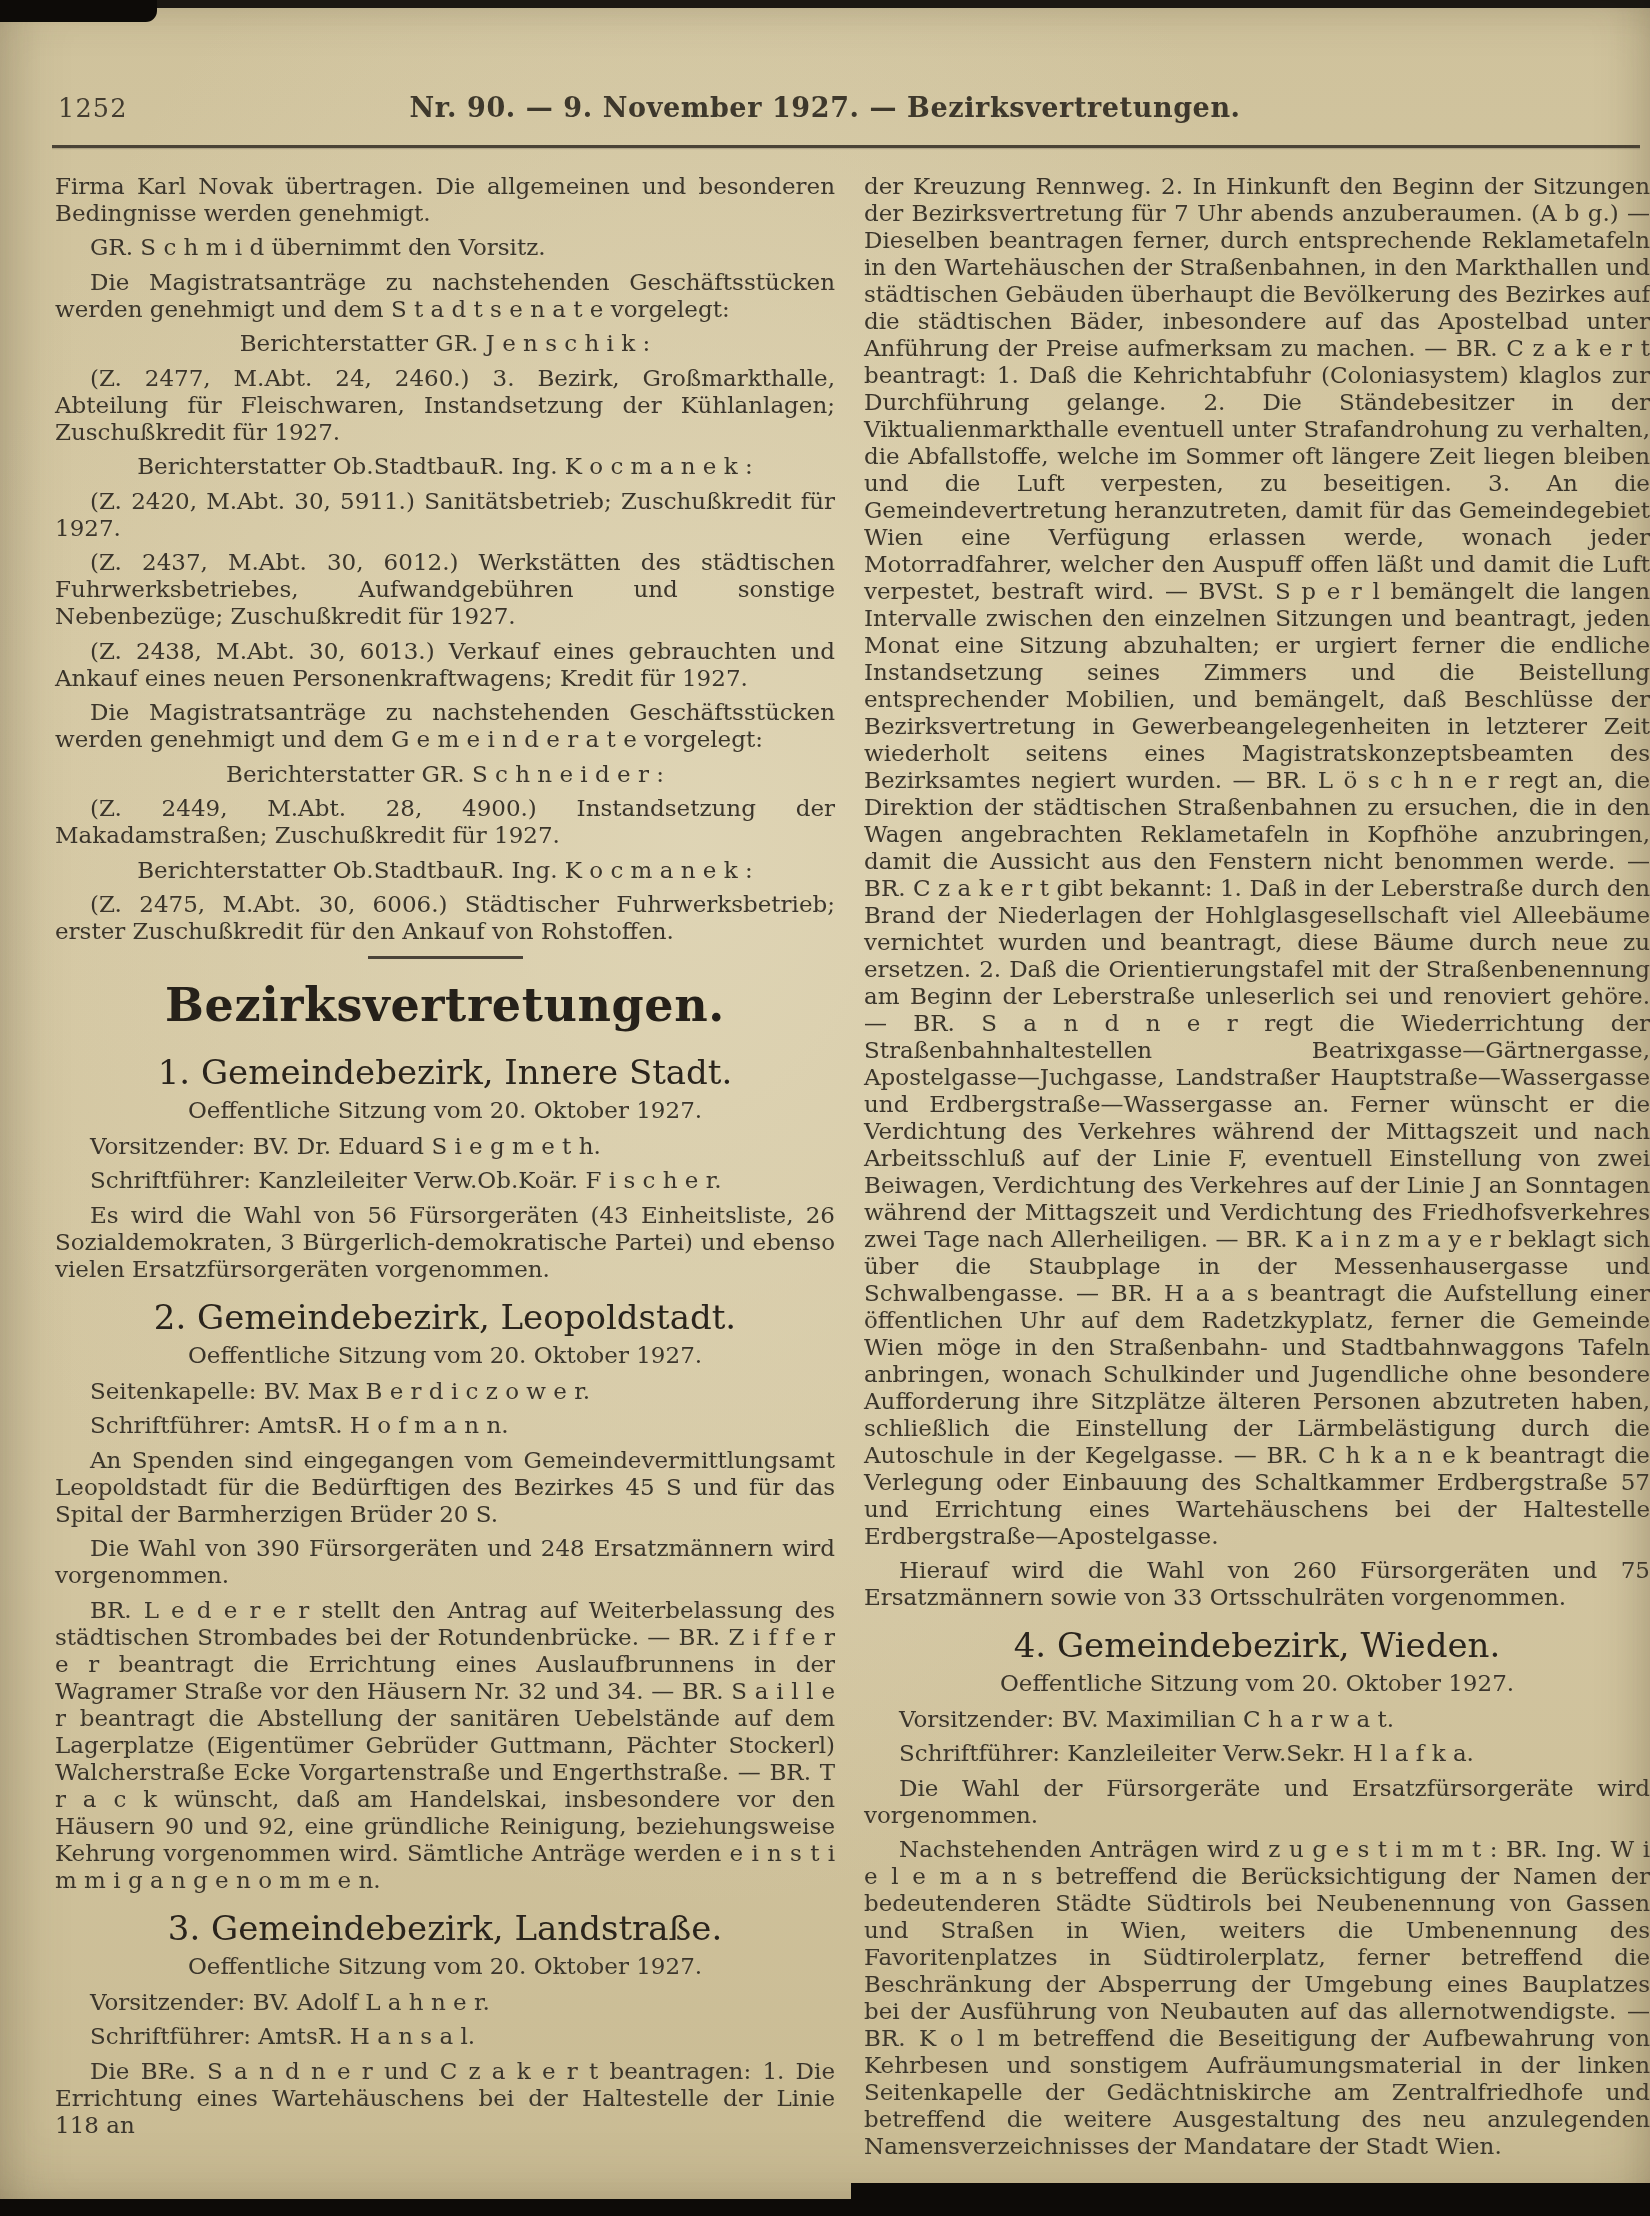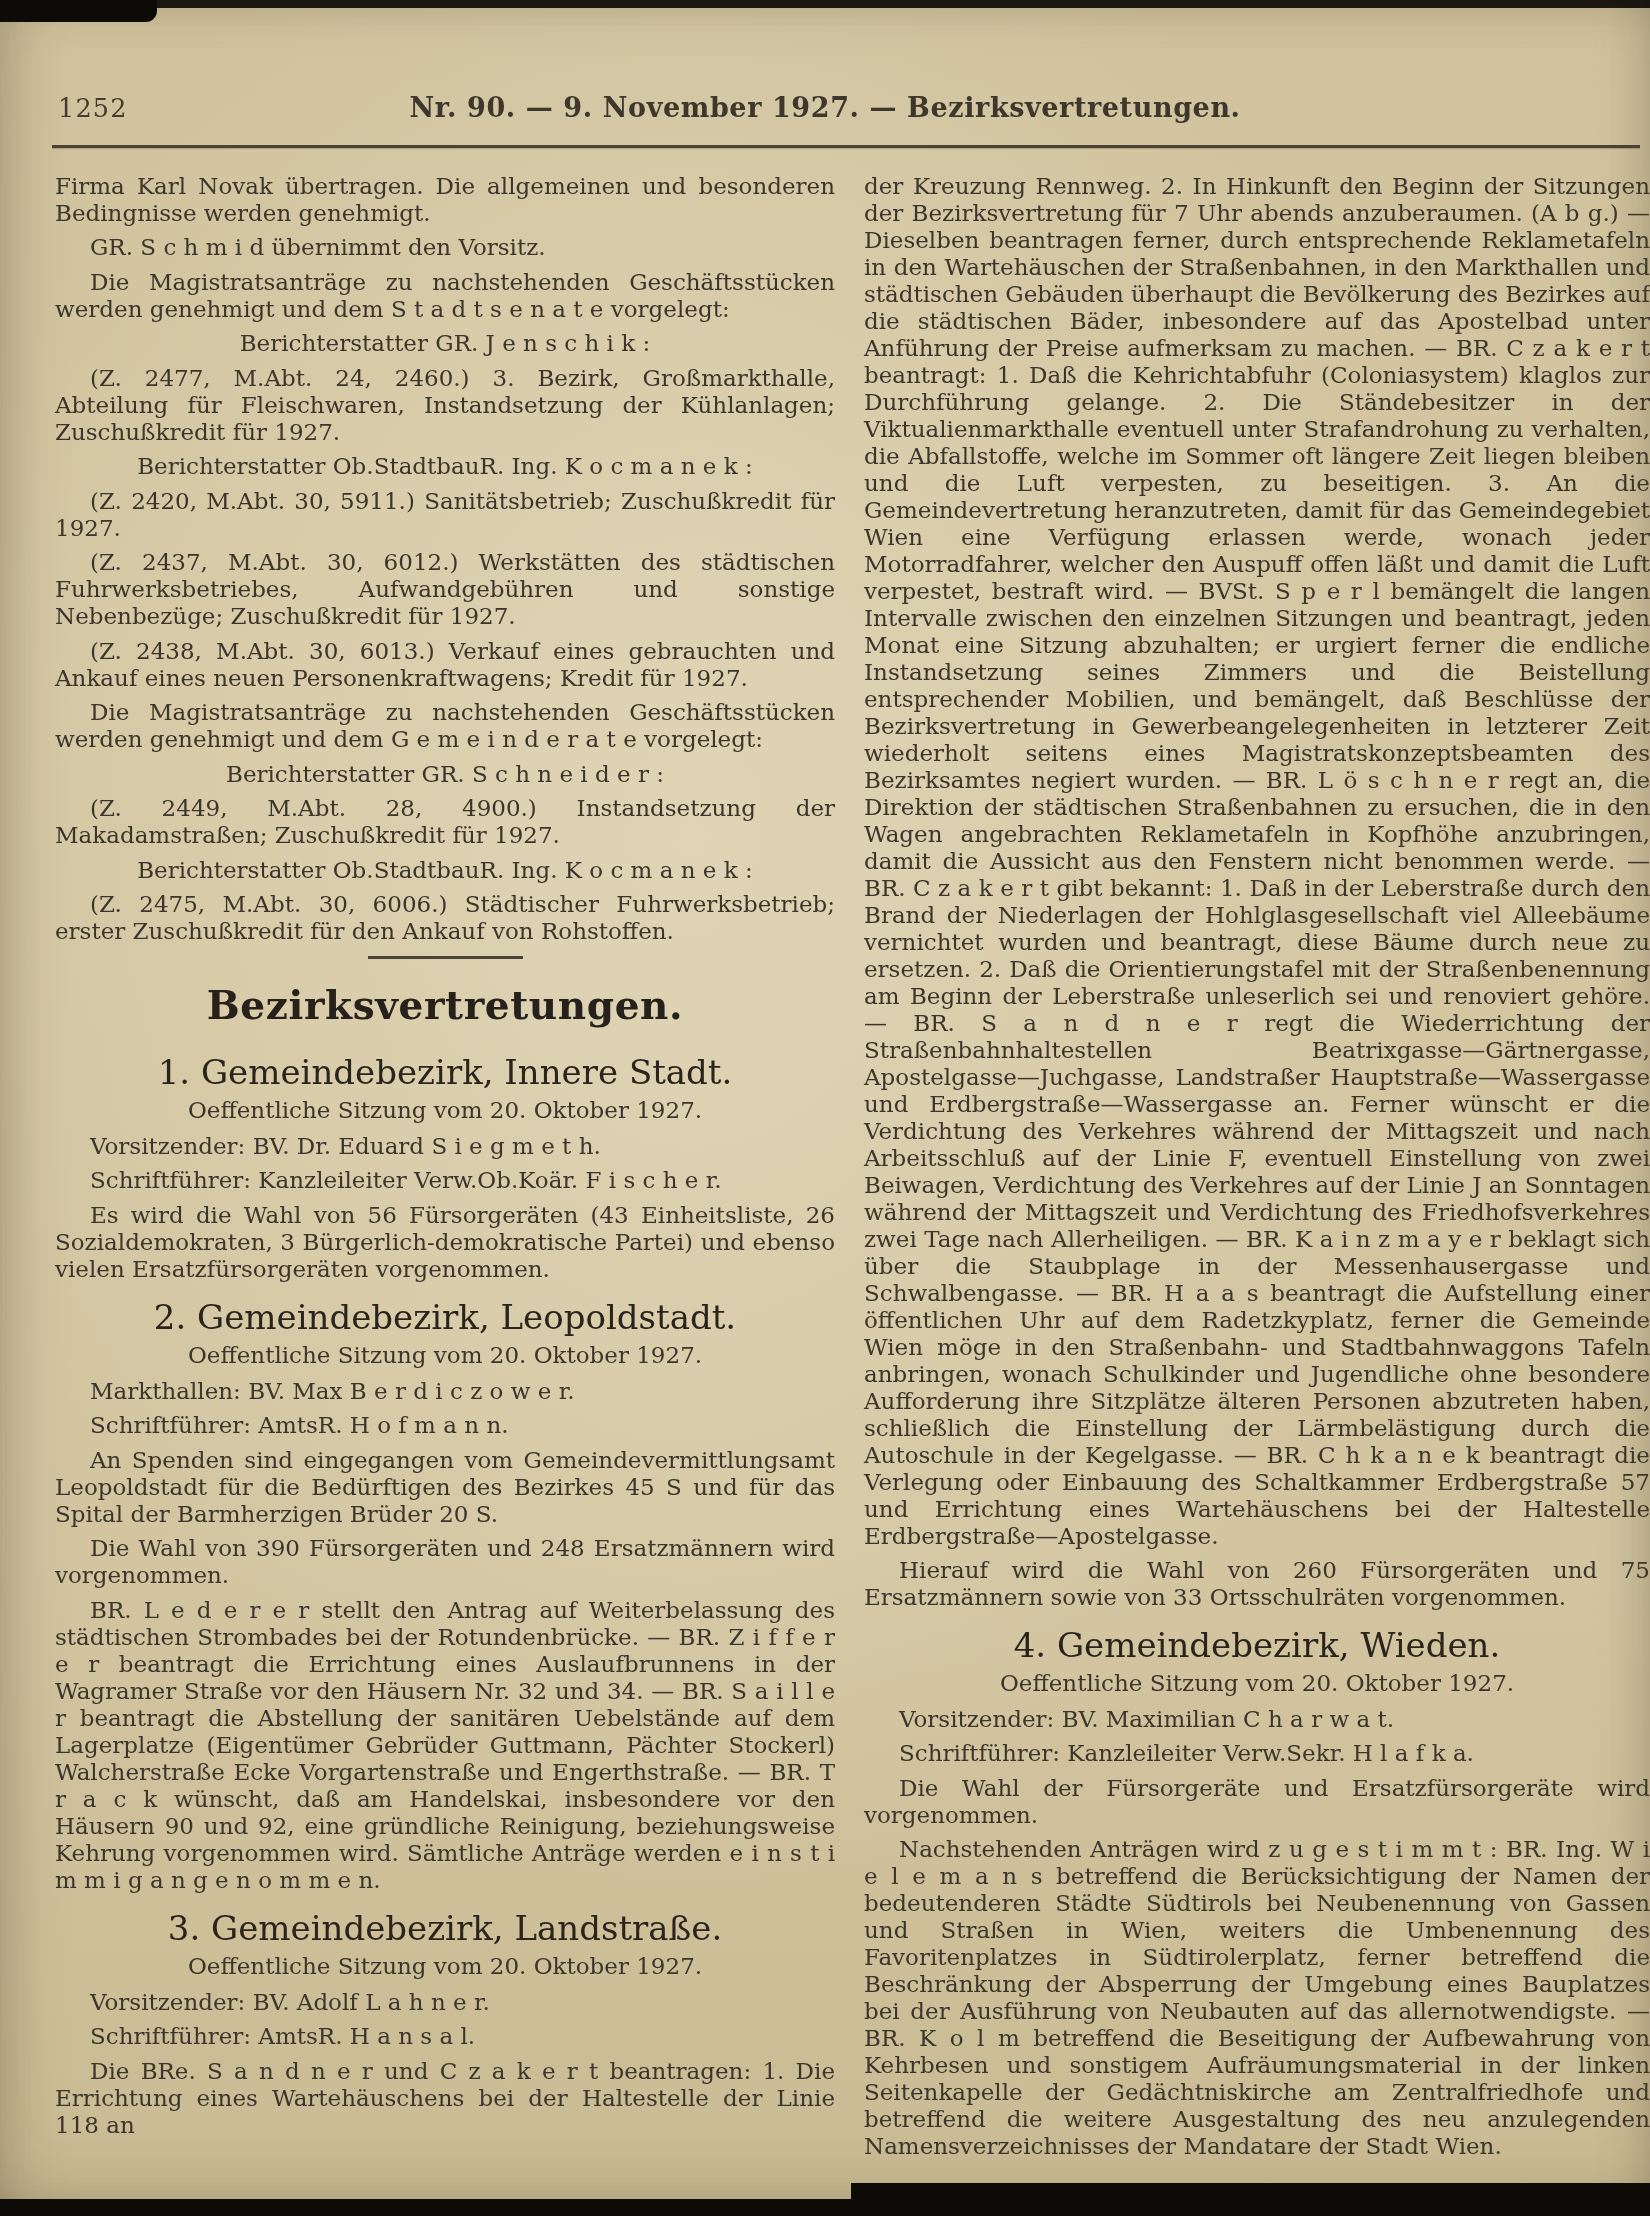--- a/index.html
+++ b/index.html
@@ -46,21 +46,21 @@
     display: flex; margin: 25px 0 0 55px; gap: 29px; justify-content: flex-end;
   }
   .col { width: 780px; font-size: 23px; line-height: 27px; text-align: justify; }
   .col-right { width: 786px; }
 
   .para        { margin: 0 0 7.5px; text-indent: 35px; }
   .para-flush  { margin: 0 0 7.5px; text-indent: 0; }
   .center-line { margin: 7.5px 0; text-align: center; text-indent: 0; }
   .sitzung     { margin: 0 0 8.7px; text-align: center; text-indent: 0; }
   .main-title  {
-    font-size: 39px; line-height: 65px; font-weight: bold; text-align: center;
+    font-size: 46px; line-height: 65px; font-weight: bold; text-align: center;
     margin: 13.7px 0 5px; color: #26211a; letter-spacing: 0.6px; text-indent: 0;
   }
   .section-head {
     font-size: 34px; line-height: 37px; font-weight: normal; text-align: center;
     margin: 16px 0 6.2px; color: #2a241c; text-indent: 0;
   }
   .divider-small {
     width: 155px; height: 3.1px; background: #4a4338; margin: 11.2px auto 10px;
   }
   p, h1, h2 { padding: 0; }
@@ -95,21 +95,21 @@
       <p class="para">(Z. 2475, M.Abt. 30, 6006.) Städtischer Fuhrwerksbetrieb; erster Zuschußkredit für den Ankauf von Rohstoffen.</p>
       <div class="divider-small"></div>
       <h1 class="main-title">Bezirksvertretungen.</h1>
       <h2 class="section-head">1. Gemeindebezirk, Innere Stadt.</h2>
       <p class="sitzung">Oeffentliche Sitzung vom 20. Oktober 1927.</p>
       <p class="para">Vorsitzender: BV. Dr. Eduard S i e g m e t h.</p>
       <p class="para">Schriftführer: Kanzleileiter Verw.Ob.Koär. F i s c h e r.</p>
       <p class="para">Es wird die Wahl von 56 Fürsorgeräten (43 Einheitsliste, 26 Sozialdemokraten, 3 Bürgerlich-demokratische Partei) und ebenso vielen Ersatzfürsorgeräten vorgenommen.</p>
       <h2 class="section-head">2. Gemeindebezirk, Leopoldstadt.</h2>
       <p class="sitzung">Oeffentliche Sitzung vom 20. Oktober 1927.</p>
-      <p class="para">Markthallen: BV. Max B e r d i c z o w e r.</p>
+      <p class="para">Seitenkapelle: BV. Max B e r d i c z o w e r.</p>
       <p class="para">Schriftführer: AmtsR. H o f m a n n.</p>
       <p class="para">An Spenden sind eingegangen vom Gemeindevermittlungsamt Leopoldstadt für die Bedürftigen des Bezirkes 45 S und für das Spital der Barmherzigen Brüder 20 S.</p>
       <p class="para">Die Wahl von 390 Fürsorgeräten und 248 Ersatzmännern wird vorgenommen.</p>
       <p class="para">BR. L e d e r e r stellt den Antrag auf Weiterbelassung des städtischen Strombades bei der Rotundenbrücke. — BR. Z i f f e r e r beantragt die Errichtung eines Auslaufbrunnens in der Wagramer Straße vor den Häusern Nr. 32 und 34. — BR. S a i l l e r beantragt die Abstellung der sanitären Uebelstände auf dem Lagerplatze (Eigentümer Gebrüder Guttmann, Pächter Stockerl) Walcherstraße Ecke Vorgartenstraße und Engerthstraße. — BR. T r a c k wünscht, daß am Handelskai, insbesondere vor den Häusern 90 und 92, eine gründliche Reinigung, beziehungsweise Kehrung vorgenommen wird. Sämtliche Anträge werden e i n s t i m m i g  a n g e n o m m e n.</p>
       <h2 class="section-head">3. Gemeindebezirk, Landstraße.</h2>
       <p class="sitzung">Oeffentliche Sitzung vom 20. Oktober 1927.</p>
       <p class="para">Vorsitzender: BV. Adolf L a h n e r.</p>
       <p class="para">Schriftführer: AmtsR. H a n s a l.</p>
       <p class="para">Die BRe. S a n d n e r und C z a k e r t beantragen: 1. Die Errichtung eines Wartehäuschens bei der Haltestelle der Linie 118 an</p>
     </div>

